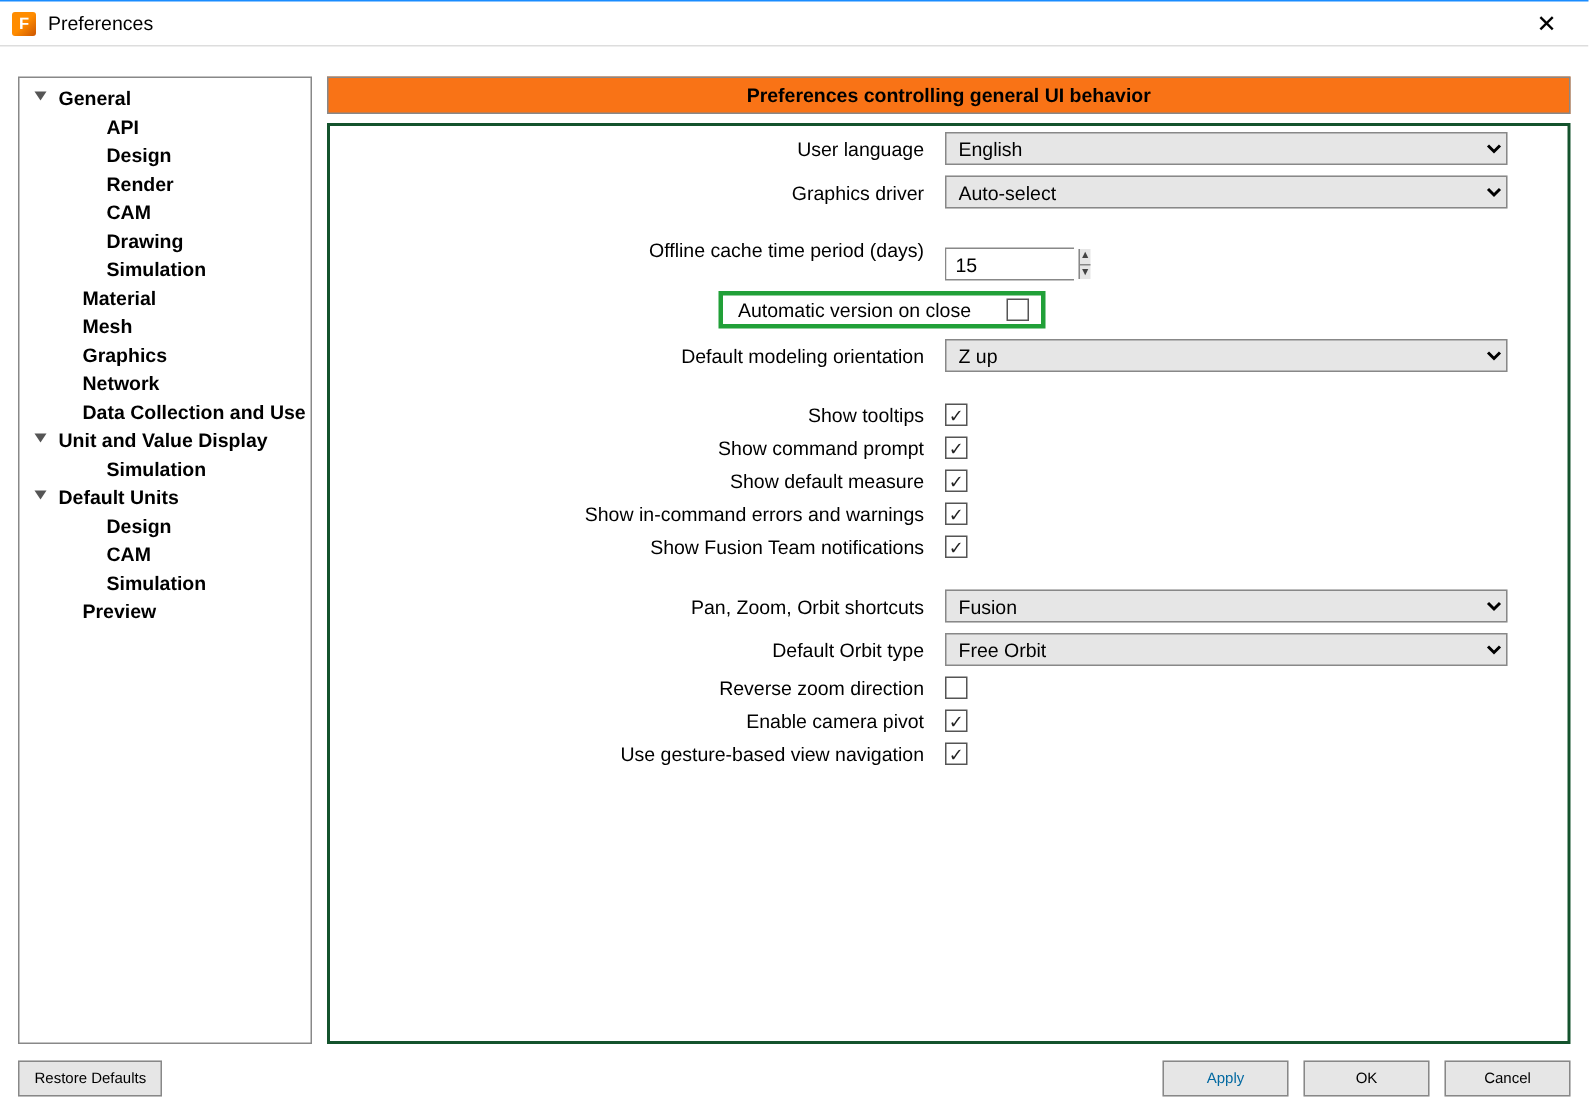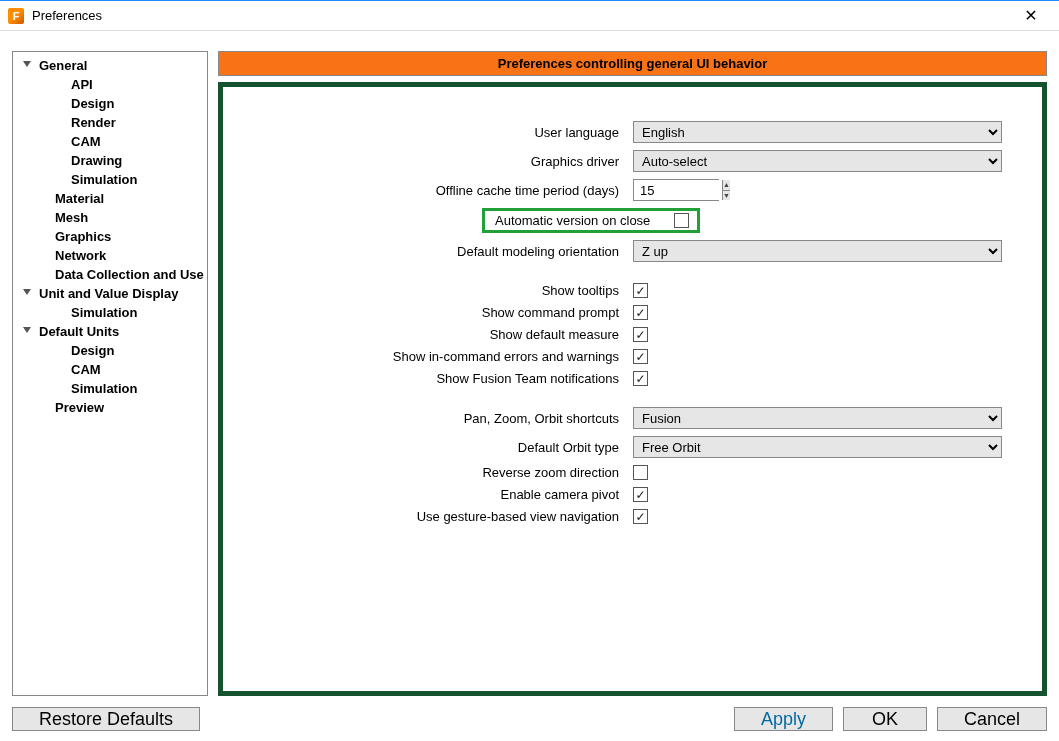--- a/index.html
+++ b/index.html
@@ -84,22 +84,22 @@
   }
   .banner {
     border: 1px solid #888;
     background: #f97316;
     text-align: center;
     font-weight: bold;
     padding: 4px;
   }
   .panel {
     flex: 1;
-    border: 5px solid #14532d;
-    padding: 34px 40px 20px 20px;
+    border: 2px solid #14532d;
+    padding: 4px 40px 20px 20px;
   }
   .row {
     display: flex;
     align-items: center;
     margin-bottom: 7px;
     gap: 10px;
   }
   .gap { height: 14px; }
   .row-label {
     flex: 0 0 380px;
@@ -118,20 +118,21 @@
     background: #e6e6e6;
     font-size: 13px;
     padding-left: 4px;
   }
   .spinner {
     display: inline-flex;
     border: 1px solid #888;
     height: 22px;
     width: 86px;
     background: #fff;
+    margin-top: 19px;
   }
   .spinner input {
     border: none;
     width: 88px;
     padding-left: 6px;
     font-size: 13px;
     outline: none;
   }
   .spinner-btns {
     width: 18px;
@@ -173,23 +174,23 @@
     left: 12px; right: 12px; bottom: 8px;
     height: 28px;
     display: flex;
     align-items: center;
   }
   .btn {
     height: 24px;
     min-width: 84px;
     border: 1px solid #888;
     background: #e6e6e6;
-    font-size: 18px;
-    cursor: pointer;
-    padding: 0 26px;
+    font-size: 10px;
+    cursor: pointer;
+    padding: 0 10px;
     text-align: center;
     display: inline-flex;
     align-items: center;
     justify-content: center;
   }
   .btn.disabled { color: #0369a1; }
   .footer-right { margin-left: auto; display: flex; gap: 10px; }
 </style>
 </head>
 <body>

